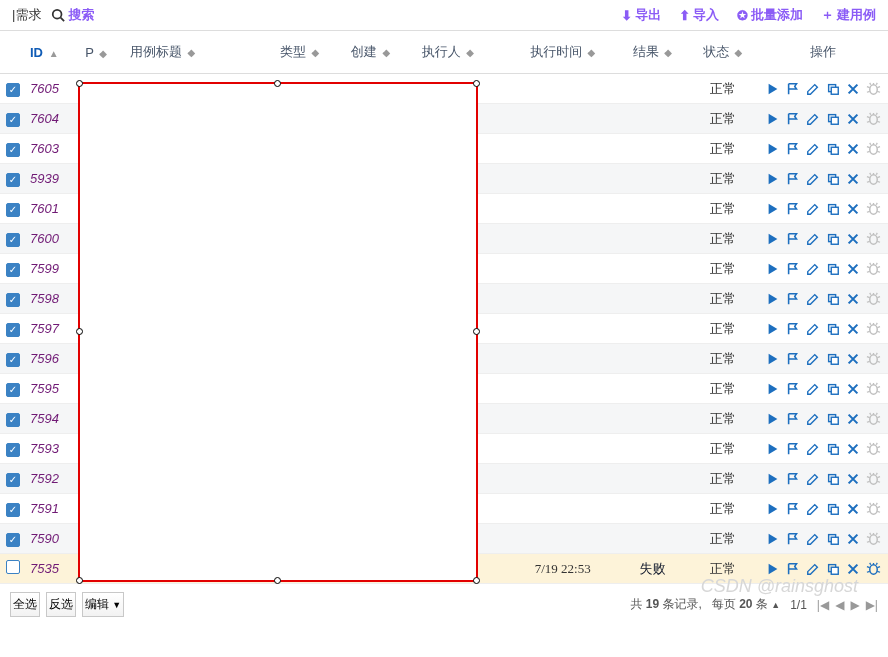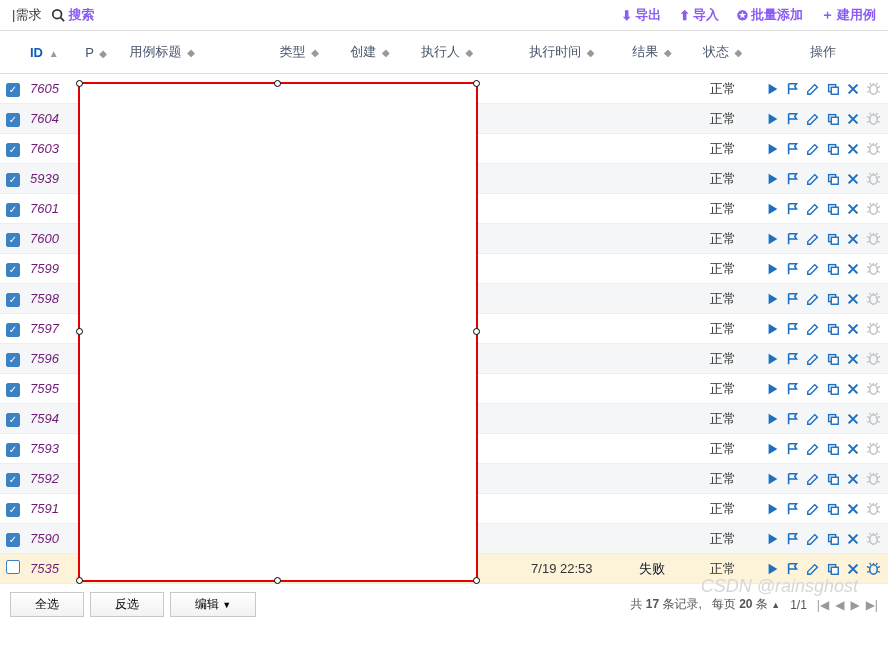--- a/index.html
+++ b/index.html
@@ -19,28 +19,28 @@
 tbody td { padding: 4px 4px; border-bottom: 1px solid #eee; }
 .cb-cell { width: 26px; text-align: center; }
 .cb { width: 14px; height: 14px; border: 1px solid #3b82c4; border-radius: 2px; display: inline-flex; align-items: center; justify-content: center; background: #3b82c4; color: #fff; font-size: 10px; line-height: 1; }
 .cb.unchecked { background: #fff; }
 .idlink { color: #701a75; font-style: italic; }
 .ops { display: flex; gap: 4px; align-items: center; justify-content: center; }
 .opicon { width: 16px; height: 16px; display: inline-flex; align-items: center; justify-content: center; color: #1d6fbf; font-size: 13px; }
 .opicon.muted { color: #c0c0c0; }
 .result-fail { color: #0f172a; }
 .footer { display: flex; align-items: center; padding: 8px 10px; gap: 6px; font-size: 12px; color: #555; }
-.btn { border: 1px solid #c8c8c8; background: linear-gradient(#fff,#f2f2f2); padding: 3px 24px; cursor: pointer; font-size: 12px; }
+.btn { border: 1px solid #c8c8c8; background: linear-gradient(#fff,#f2f2f2); padding: 3px 2px; cursor: pointer; font-size: 12px; }
 .footer-right { margin-left: auto; display: flex; align-items: center; gap: 10px; }
 .pager { display: flex; gap: 6px; color: #999; }
 .pager span { cursor: pointer; }
 .redbox { position: absolute; border: 2px solid #e20000; background: #fff; pointer-events: none; }
 .handle { position: absolute; width: 7px; height: 7px; background: #fff; border: 1px solid #000; border-radius: 50%; }
 .watermark { position: absolute; right: 30px; bottom: 28px; color: #d7d7d7; font-size: 18px; font-style: italic; pointer-events: none; }
-th.center, td.center { text-align: center; }
+th.center, td.center { text-align: center; font-family: Liberation Serif, serif; }
 svg { display: block; }
 </style>
 </head>
 <body>
 
 <div class="topbar">
   <div class="topbar-left">
     <span>|需求</span>
     <span class="action" style="margin-left:6px">
       <span class="search-icon">
@@ -907,21 +907,21 @@
       </tr>
     </tbody>
 </table>
 
 <div class="footer">
   <button class="btn">全选</button>
   <button class="btn">反选</button>
   <button class="btn"><span>编辑</span> <span style="font-size:9px">▼</span></button>
   <div class="footer-right">
     <span>
-      <span>共</span> <b>17</b> <span>条记录,</span>
+      <span>共</span> <b>19</b> <span>条记录,</span>
     </span>
     <span>
       <span>每页</span> <b>20</b> <span>条</span> <span style="font-size:9px">▲</span>
     </span>
     <span>1/1</span>
     <span class="pager">
       <span>|◀</span>
       <span>◀</span>
       <span>▶</span>
       <span>▶|</span>

